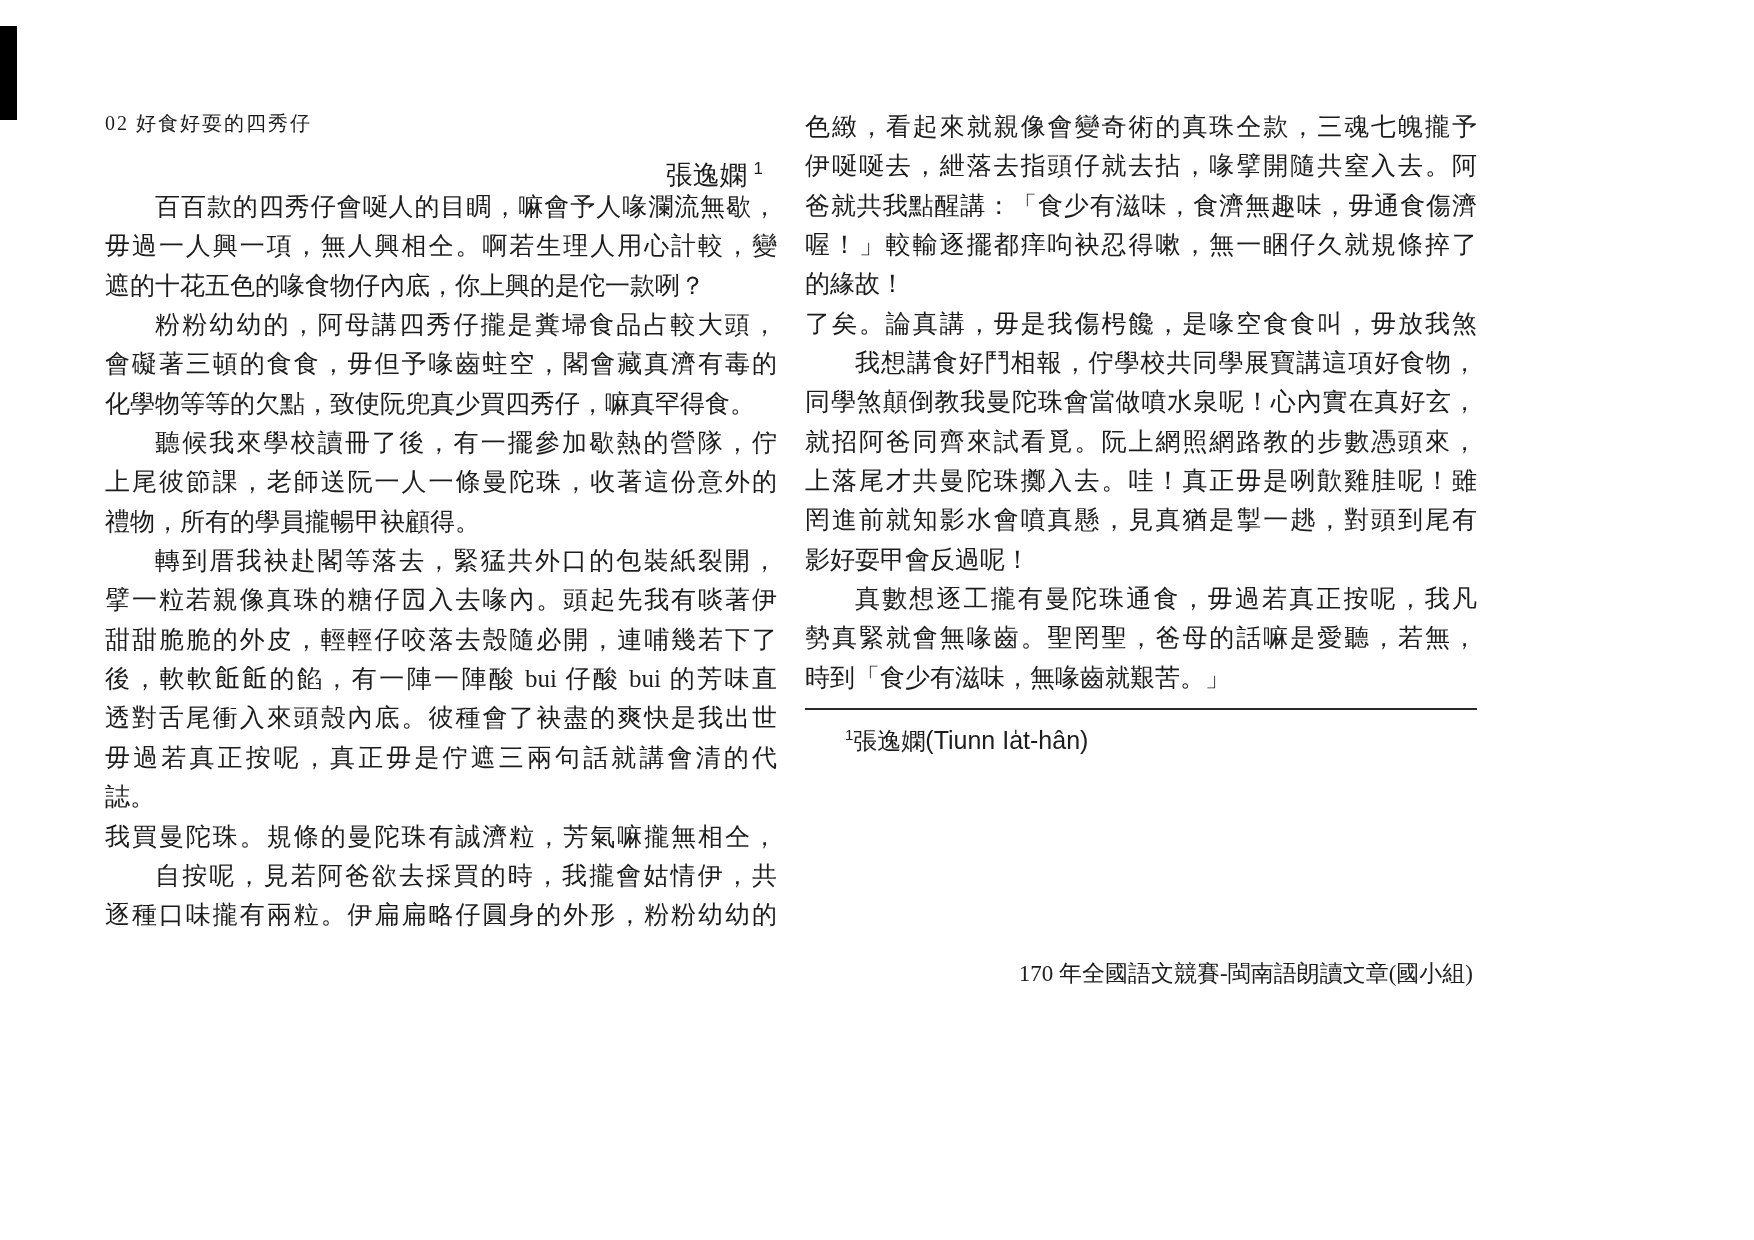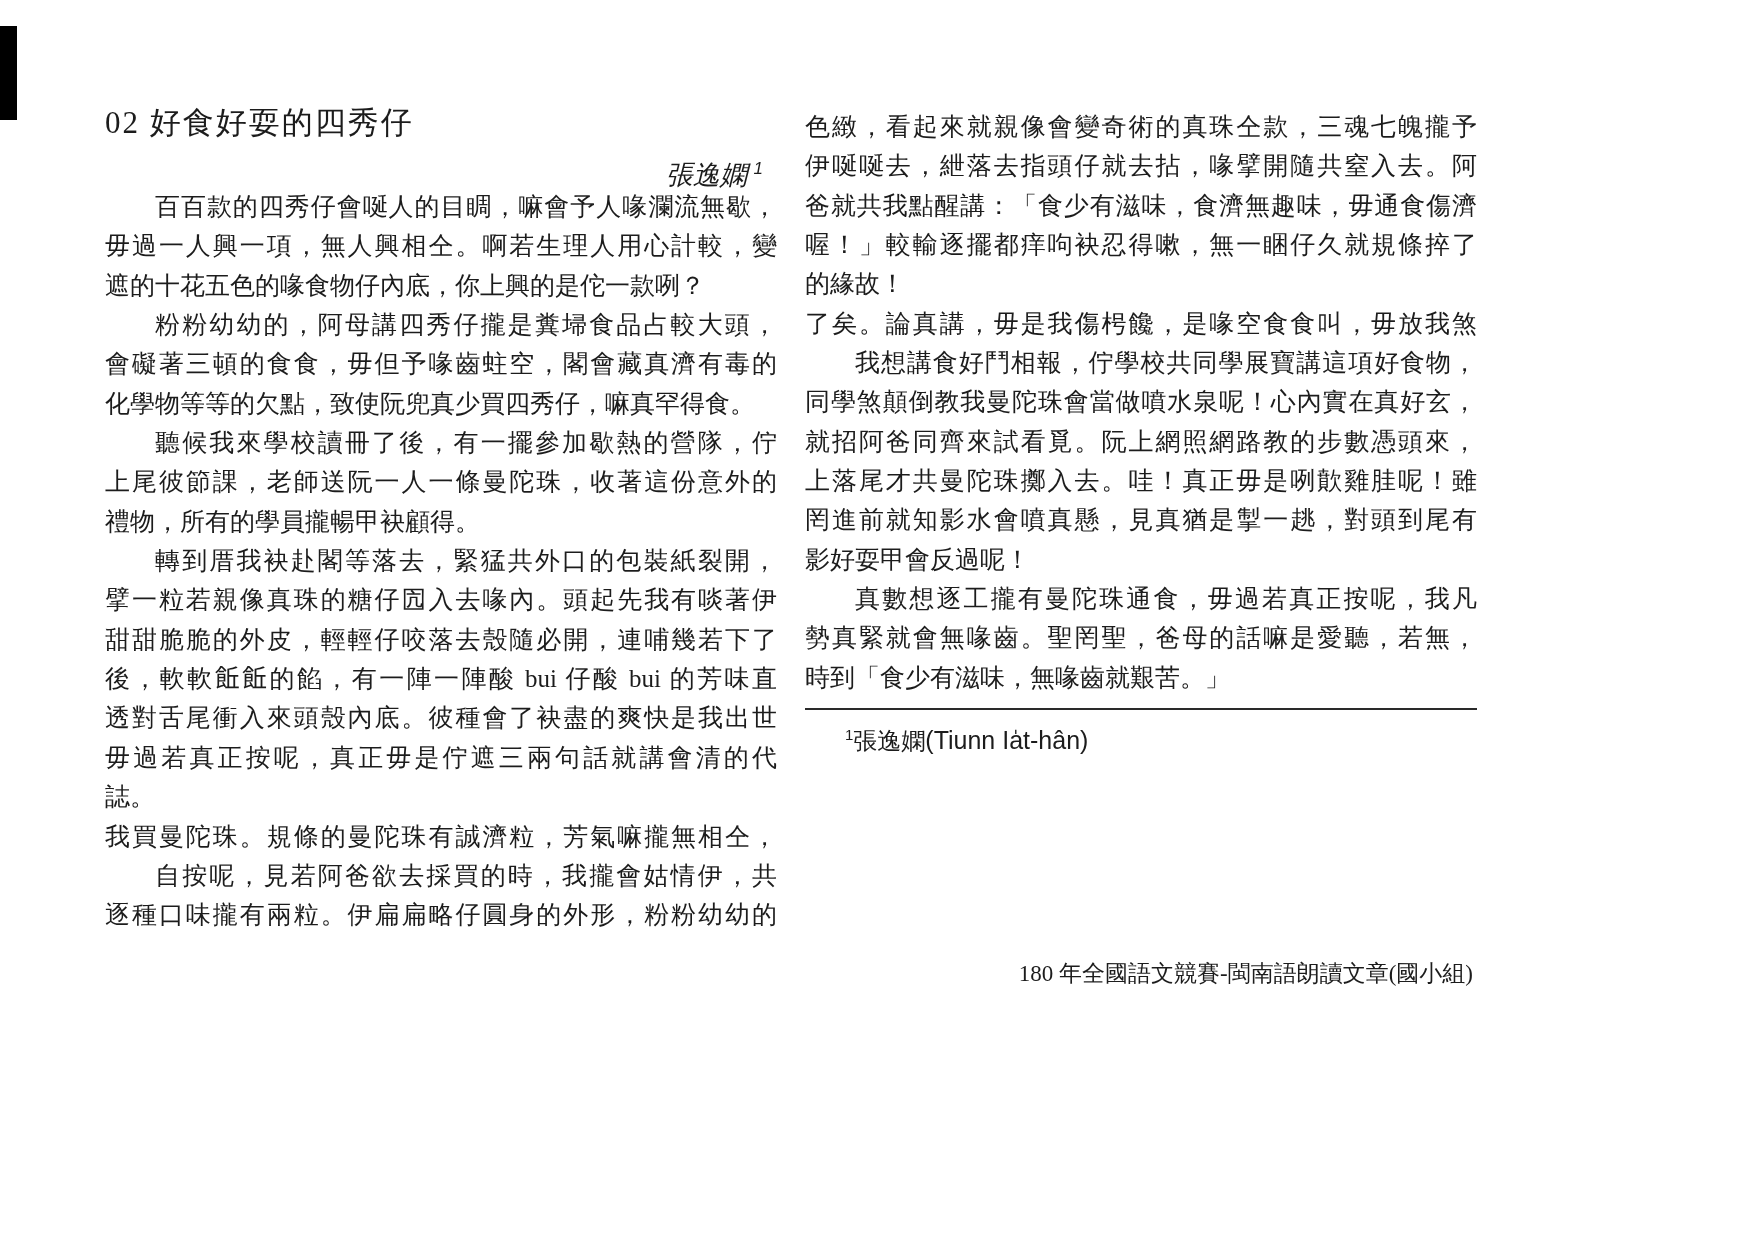--- a/index.html
+++ b/index.html
@@ -22,34 +22,33 @@
     top: 26px;
     width: 17px;
     height: 94px;
     background: #000000;
   }
   .doc-title {
     position: absolute;
     left: 105px;
     top: 101px;
     width: 672px;
-    font-size: 31px;
+    font-size: 20px;
     line-height: 44px;
     letter-spacing: 2px;
     white-space: nowrap;
   }
   .author-line {
     position: absolute;
     left: 105px;
     top: 150px;
     width: 658px;
     text-align: right;
     font-size: 27px;
     line-height: 38px;
-    font-style: italic;
   }
   .author-line sup {
     font-size: 17px;
     font-family: "Liberation Sans", sans-serif;
   }
   .lines {
     position: absolute;
     width: 672px;
     font-size: 25px;
   }
@@ -155,15 +154,15 @@
       <div class="line last">時到「食少有滋味，無喙齒就艱苦。」</div>
     </div>
 
   <div class="footnote-block">
     <hr class="footnote-rule">
     <div class="footnote-text">
       <sup>1</sup><span>張逸嫻</span><span class="footnote-latin">(Tiunn Ia̍t-hân)</span>
     </div>
   </div>
 
-  <div class="page-footer">180 年全國語文競賽-閩南語朗讀文章(國小組)</div>
+  <div class="page-footer">170 年全國語文競賽-閩南語朗讀文章(國小組)</div>
 
 </div>
 
 </body></html>

